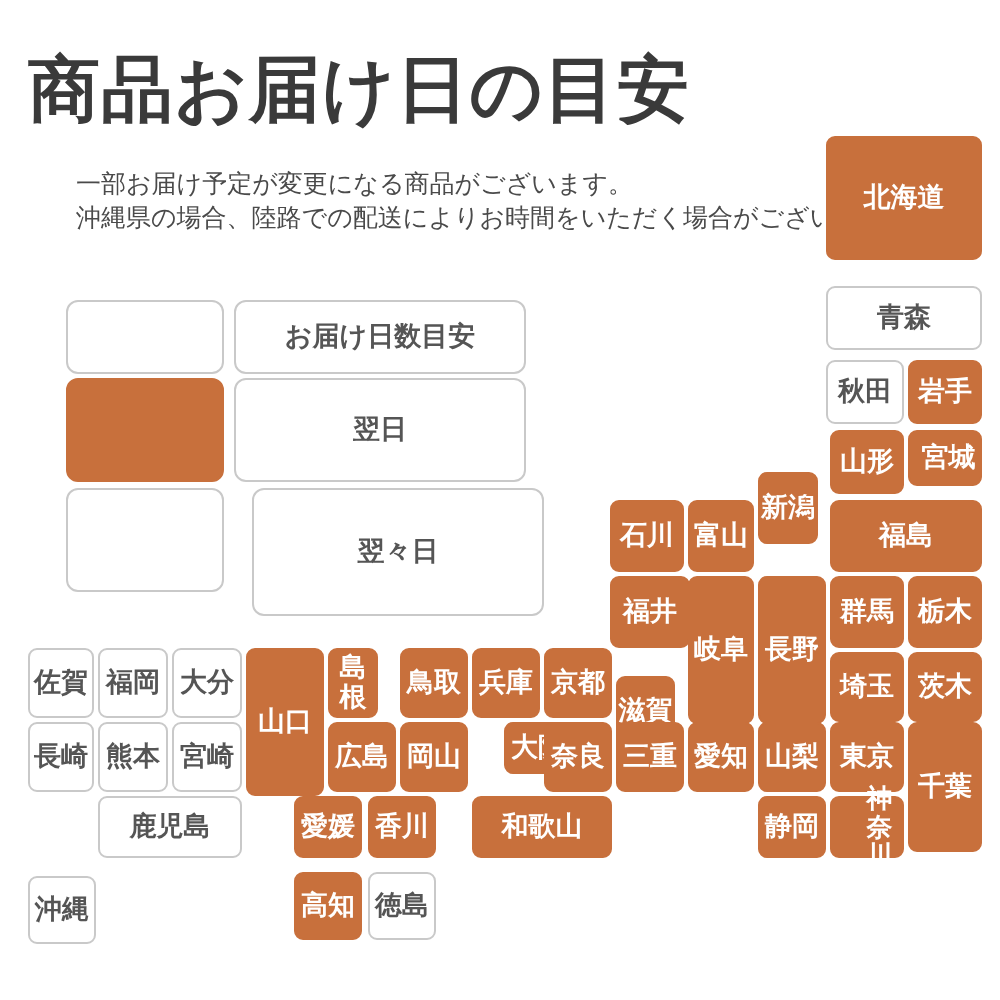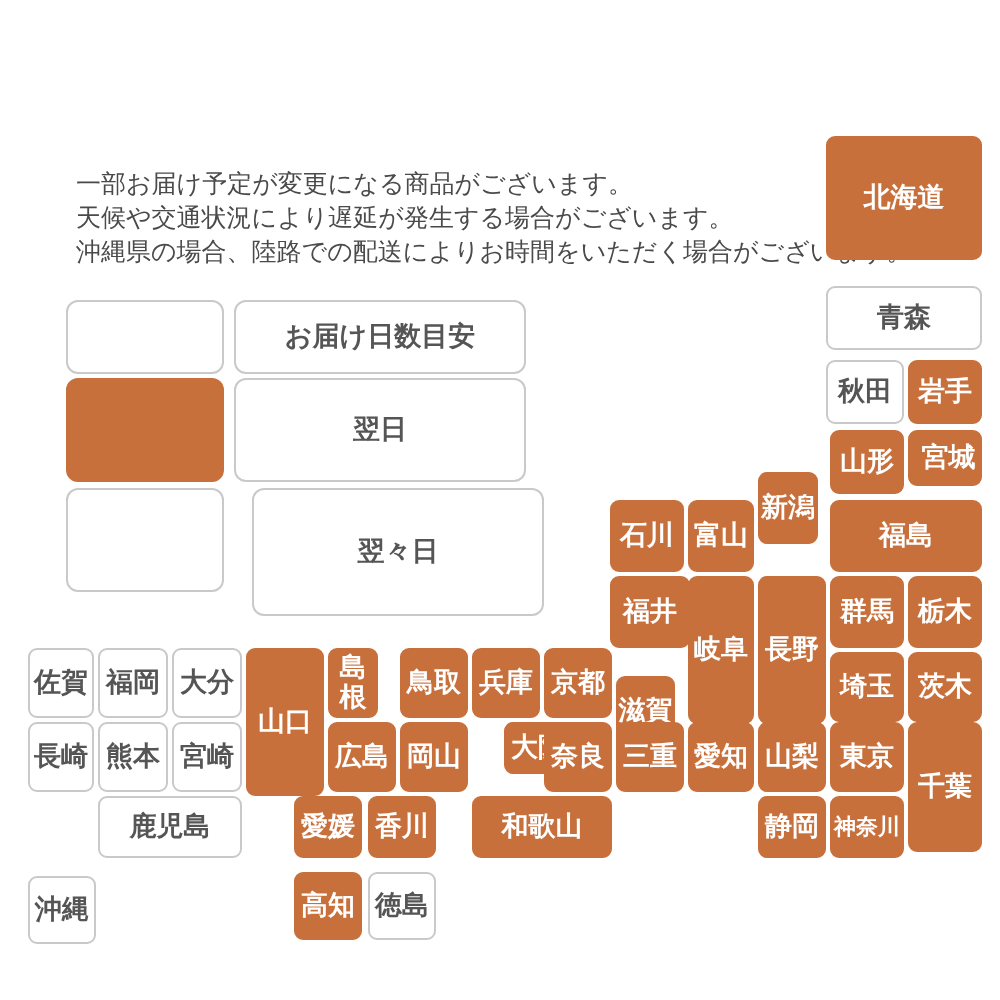--- a/index.html
+++ b/index.html
@@ -61,33 +61,33 @@
     color: #555555;
   }
   .cell.orange {
     background: #c8703c;
     border: 2px solid #c8703c;
     color: #ffffff;
   }
 
   
   .map .cell { font-size: 27px; font-weight: bold; border-radius: 9px; }
-  .map .cell.small { font-size: 22px; }
+  .map .cell.small { font-size: 26px; padding-left: 25px; }
 
   .legend .cell { font-size: 27px; font-weight: bold; border-radius: 12px; }
 </style>
 </head>
 <body>
 
 <div id="page">
 
+  <div class="title">商品お届け日の目安</div>
 
   <div class="notes">
     <div>一部お届け予定が変更になる商品がございます。</div>
-    <div>天候や交通状況により遅延が発生する場合がございます。</div>
     <div>沖縄県の場合、陸路での配送によりお時間をいただく場合がございます。</div>
   </div>
 
   <div class="legend">
     <div class="cell white" style="left:66px; top:300px; width:158px; height:74px;"></div>
     <div class="cell white" style="left:234px; top:300px; width:292px; height:74px;">お届け日数目安</div>
 
     <div class="cell orange" style="left:66px; top:378px; width:158px; height:104px;"></div>
     <div class="cell white" style="left:234px; top:378px; width:292px; height:104px;">翌日</div>
 

